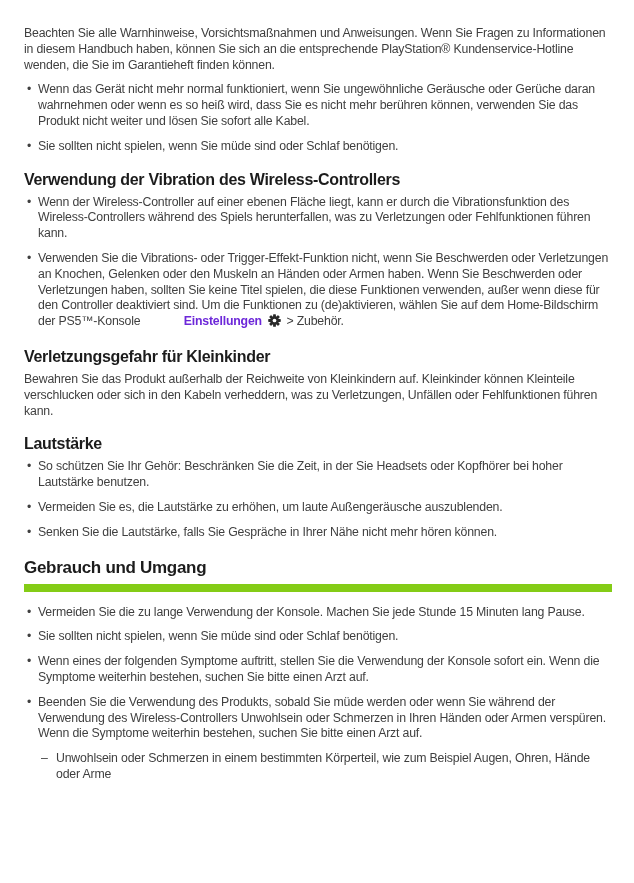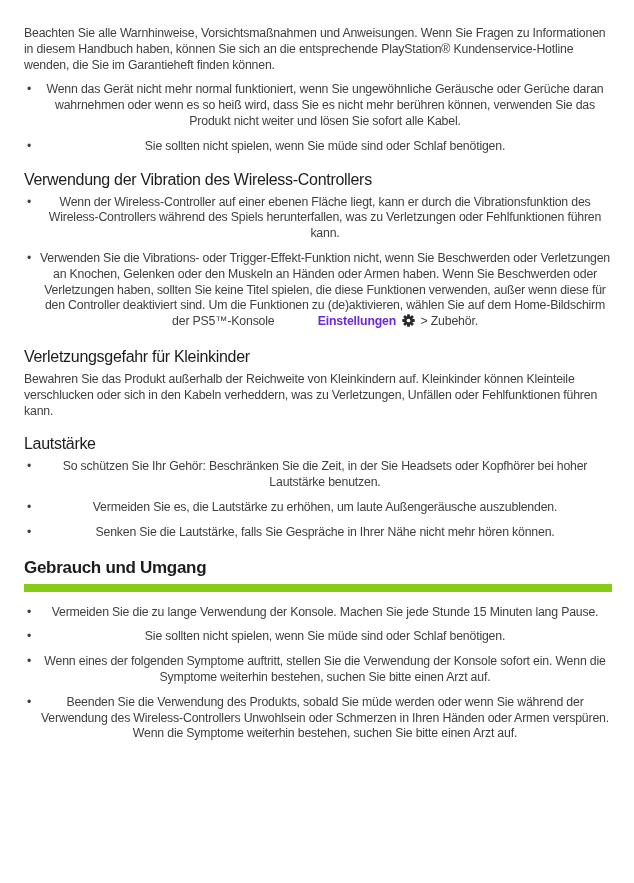--- a/index.html
+++ b/index.html
@@ -31,42 +31,41 @@
   }
   ul.bullet-list {
     margin: 0 0 0 0;
     padding: 0;
     list-style: none;
   }
   ul.bullet-list li {
     position: relative;
     padding-left: 14px;
     margin: 0 0 9px 0;
-    text-align: center;
   }
   ul.bullet-list li.bullet::before {
     content: "\2022";
     position: absolute;
     left: 3px;
     top: 0;
   }
   ul.bullet-list li.dash {
     padding-left: 32px;
     margin-bottom: 8px;
   }
   ul.bullet-list li.dash::before {
     content: "\2013";
     position: absolute;
     left: 17px;
     top: 0;
   }
   h2.section-heading {
     font-size: 16px;
     line-height: 19px;
-    font-weight: 400;
+    font-weight: 700;
     color: #1c1c1c;
     letter-spacing: -0.3px;
     margin: 15px 0 6px 0;
   }
   h1.chapter-heading {
     font-size: 17px;
     line-height: 20px;
     font-weight: 700;
     color: #1c1c1c;
     letter-spacing: -0.3px;
@@ -128,15 +127,16 @@
     <li class="bullet">Senken Sie die Lautstärke, falls Sie Gespräche in Ihrer Nähe nicht mehr hören können.</li>
   </ul>
 
   <h1 class="chapter-heading">Gebrauch und Umgang</h1>
 
   <ul class="bullet-list">
     <li class="bullet">Vermeiden Sie die zu lange Verwendung der Konsole. Machen Sie jede Stunde 15 Minuten lang Pause.</li>
     <li class="bullet">Sie sollten nicht spielen, wenn Sie müde sind oder Schlaf benötigen.</li>
     <li class="bullet">Wenn eines der folgenden Symptome auftritt, stellen Sie die Verwendung der Konsole sofort ein. Wenn die Symptome weiterhin bestehen, suchen Sie bitte einen Arzt auf.</li>
     <li class="bullet">Beenden Sie die Verwendung des Produkts, sobald Sie müde werden oder wenn Sie während der Verwendung des Wireless-Controllers Unwohlsein oder Schmerzen in Ihren Händen oder Armen verspüren. Wenn die Symptome weiterhin bestehen, suchen Sie bitte einen Arzt auf.</li>
+    <li class="dash">Unwohlsein oder Schmerzen in einem bestimmten Körperteil, wie zum Beispiel Augen, Ohren, Hände oder Arme</li>
   </ul>
 
 </div>
 
 </body></html>

